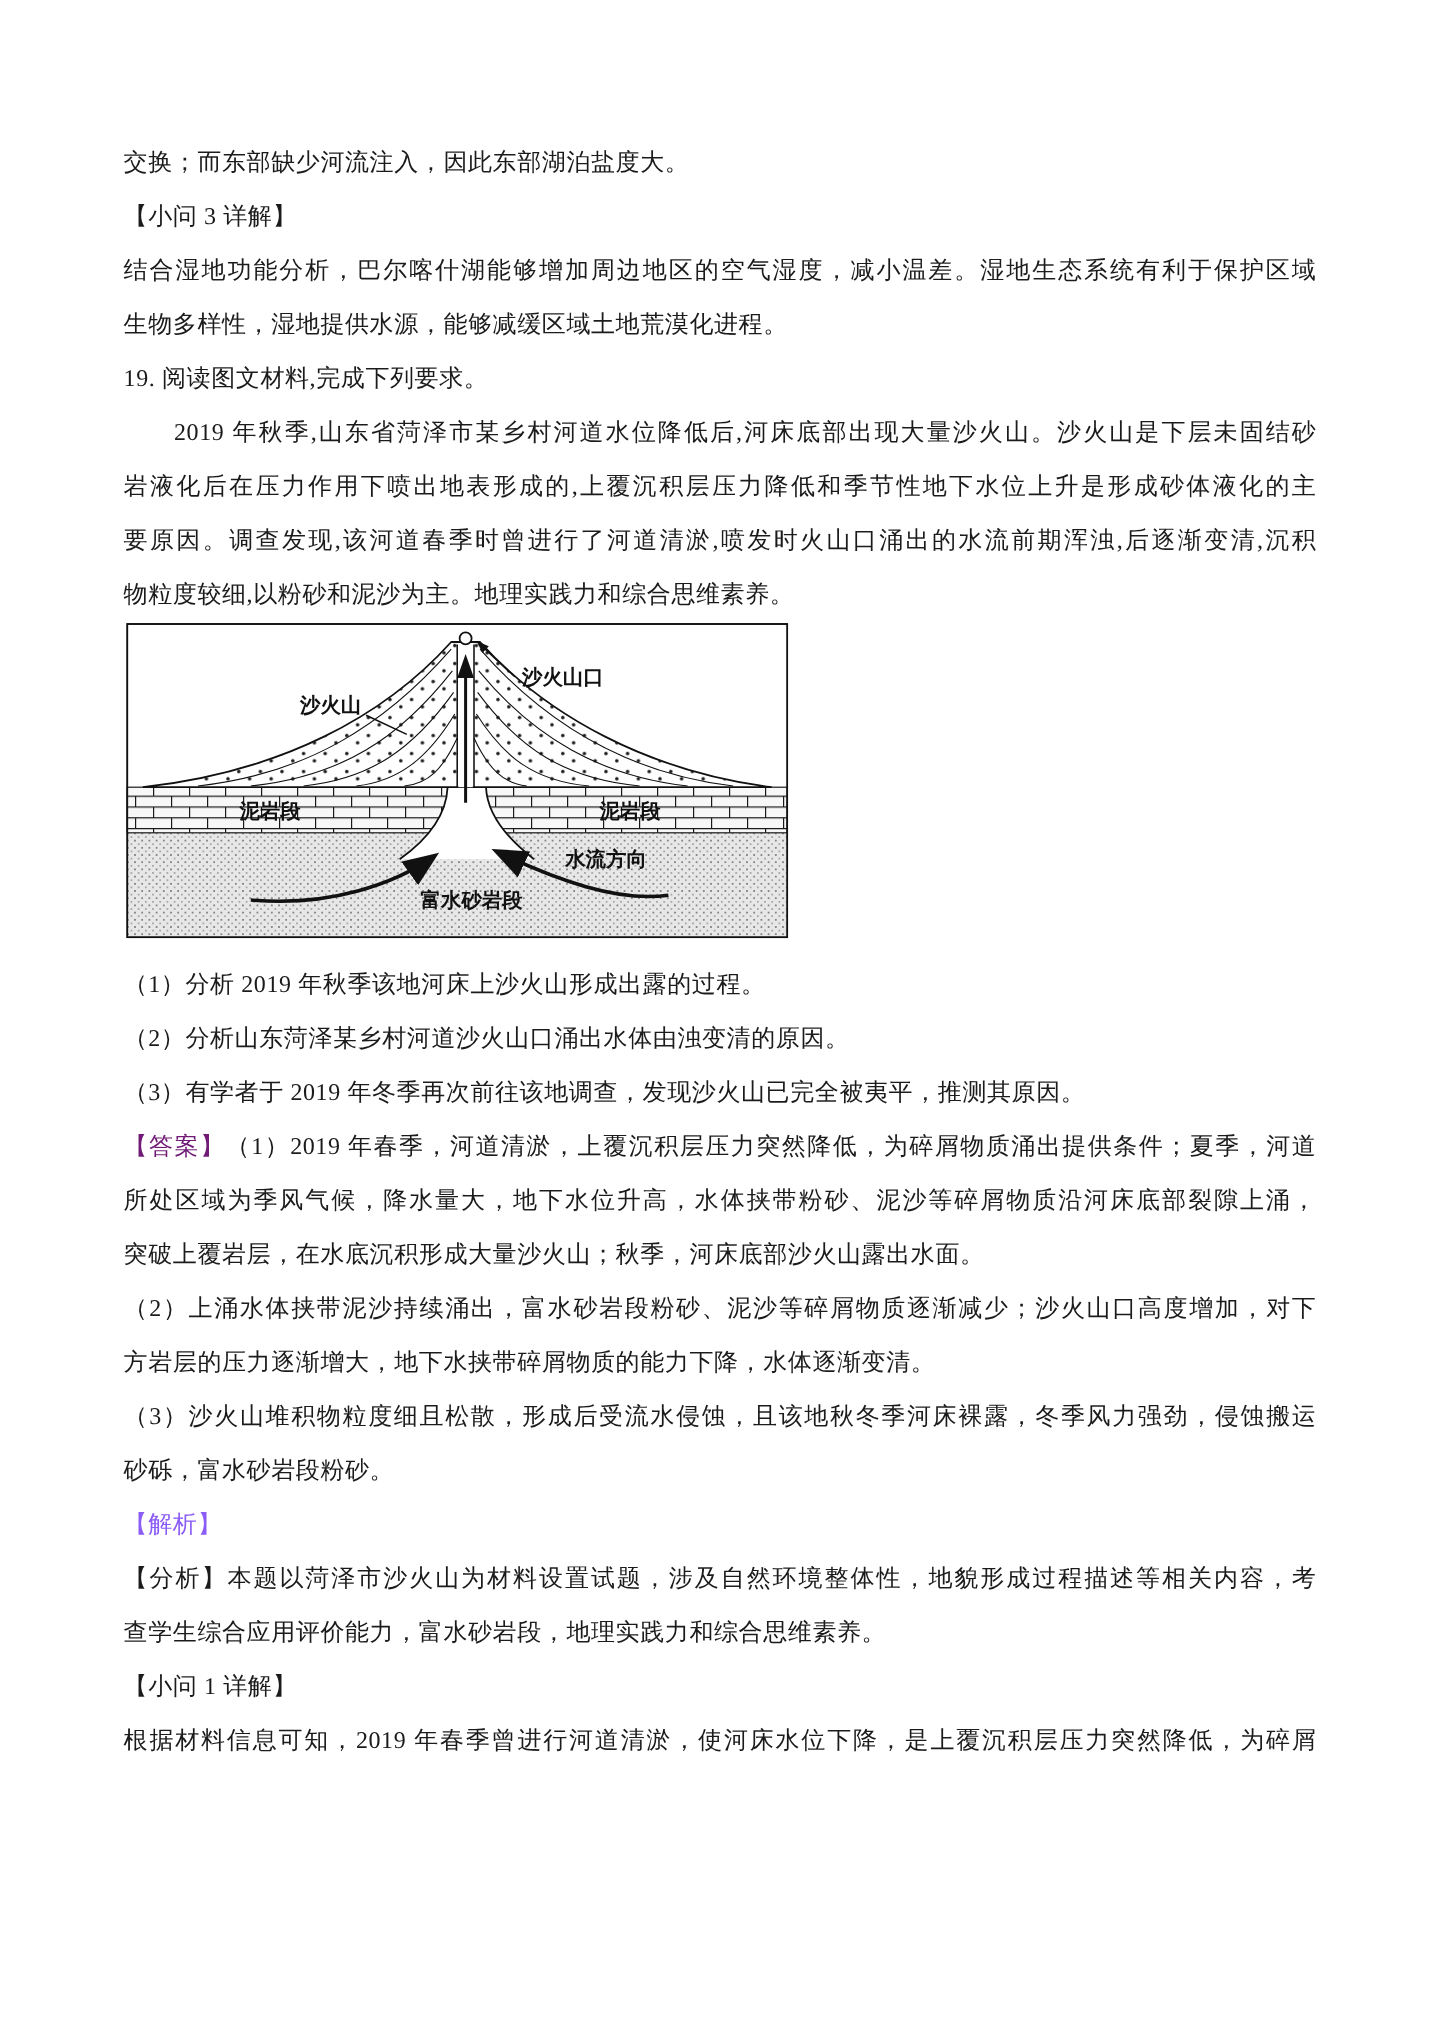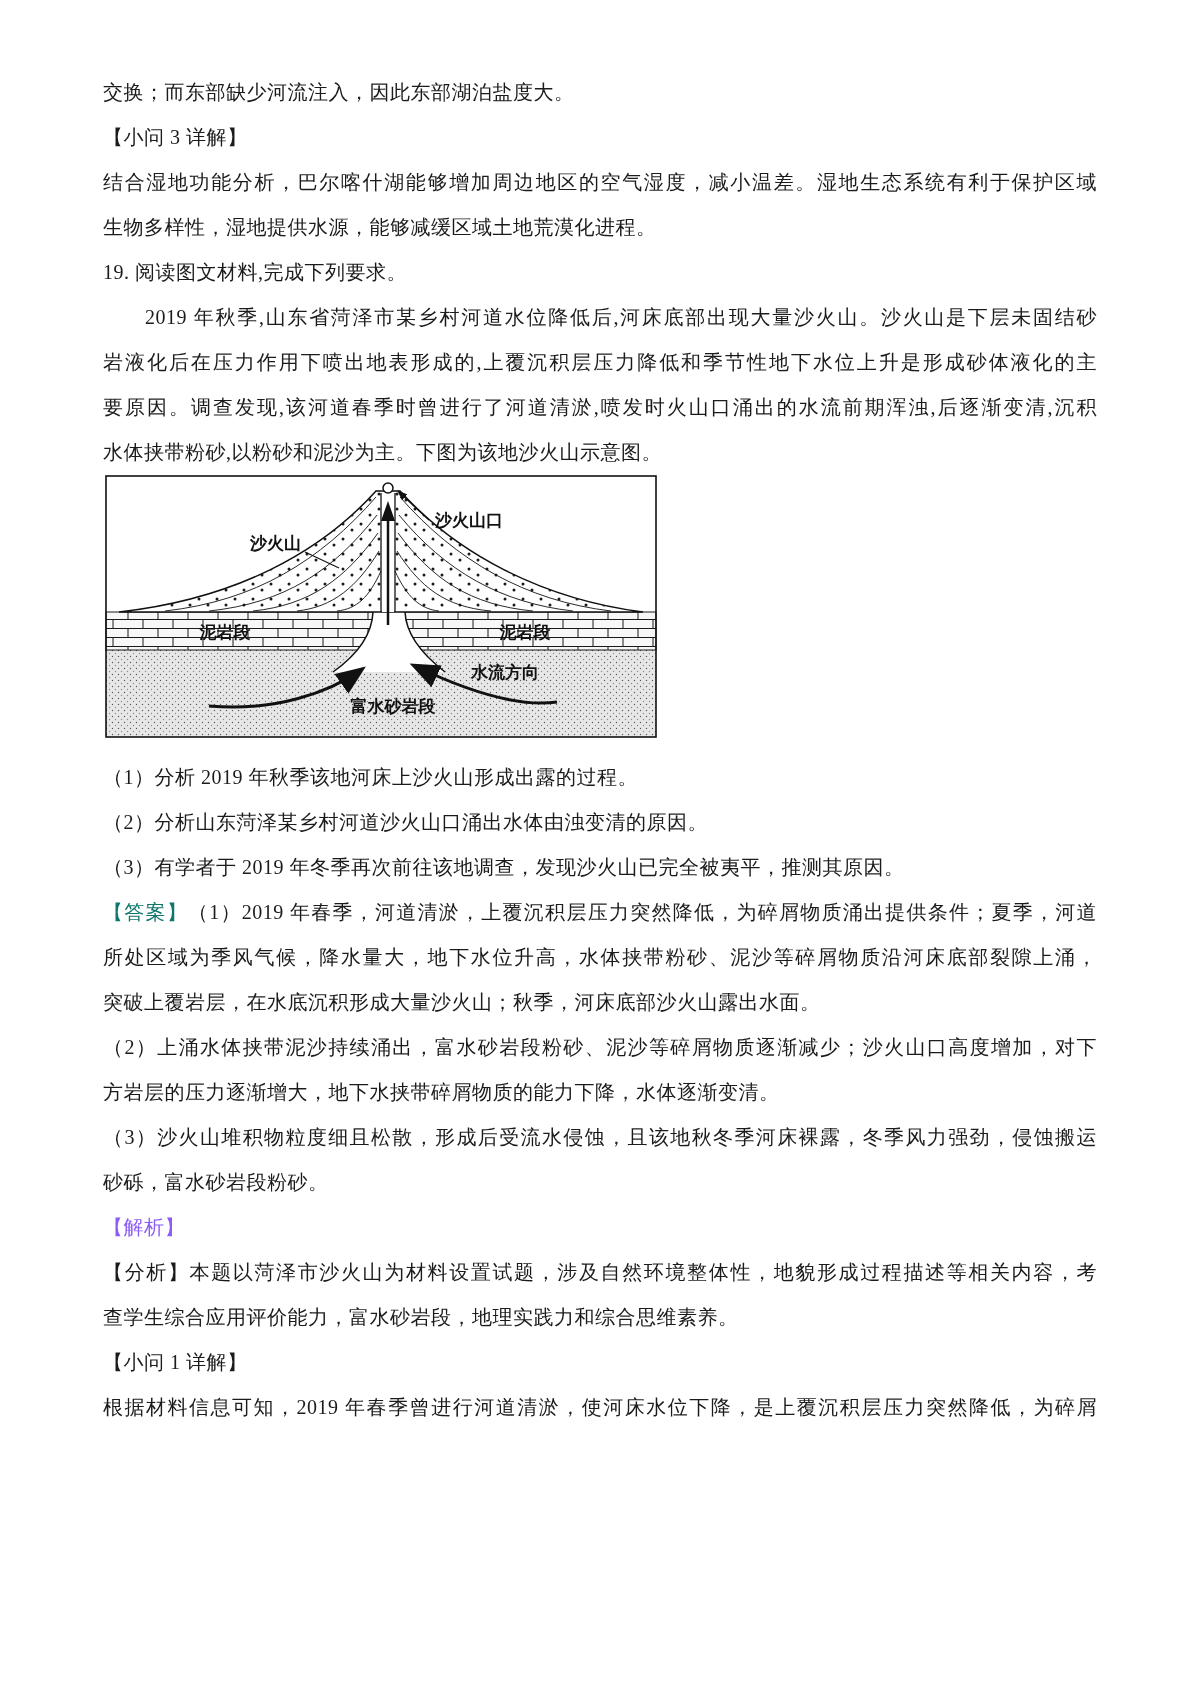--- a/index.html
+++ b/index.html
@@ -4,30 +4,30 @@
 <style>
   html,body{margin:0;padding:0;background:#ffffff;}
   .page{
     position:relative;
     width:1200px;height:1698px;
     background:#ffffff;
     font-family:"Liberation Serif","DejaVu Serif",serif;
     color:#1b1b1b;
     overflow:hidden;
   }
-  .content{padding:70px 103px 0 103px;}
+  .content{padding:114px 103px 0 103px;}
   .ln{
     font-size:20px;
     line-height:45px;
     min-height:45px;
     letter-spacing:0.5px;
   }
   .j{text-align:justify;text-align-last:justify;}
   .indent{text-indent:42px;}
-  .c-answer{color:#0f766e;}
+  .c-answer{color:#701a75;}
   .c-analysis{color:#8b5cf6;}
   .figure-wrap{
     width:668px;
     margin:0 0 17px 2px;
   }
   .figure-wrap svg{display:block;}
   .fig-label{
     font-family:"Liberation Serif","DejaVu Serif",serif;
     font-weight:bold;
     font-size:17px;
@@ -41,21 +41,21 @@
   <div class="content">
 
     <div class="ln">交换；而东部缺少河流注入，因此东部湖泊盐度大。</div>
     <div class="ln">【小问 3 详解】</div>
     <div class="ln j">结合湿地功能分析，巴尔喀什湖能够增加周边地区的空气湿度，减小温差。湿地生态系统有利于保护区域</div>
     <div class="ln">生物多样性，湿地提供水源，能够减缓区域土地荒漠化进程。</div>
     <div class="ln">19. 阅读图文材料,完成下列要求。</div>
     <div class="ln j indent">2019 年秋季,山东省菏泽市某乡村河道水位降低后,河床底部出现大量沙火山。沙火山是下层未固结砂</div>
     <div class="ln j">岩液化后在压力作用下喷出地表形成的,上覆沉积层压力降低和季节性地下水位上升是形成砂体液化的主</div>
     <div class="ln j">要原因。调查发现,该河道春季时曾进行了河道清淤,喷发时火山口涌出的水流前期浑浊,后逐渐变清,沉积</div>
-    <div class="ln">水体挟带粉砂,以粉砂和泥沙为主。下图为该地沙火山示意图。</div>
+    <div class="ln">物粒度较细,以粉砂和泥沙为主。地理实践力和综合思维素养。</div>
 
     <div class="figure-wrap">
       <svg width="552" height="263" viewBox="0 0 552 263" xmlns="http://www.w3.org/2000/svg">
         <defs>
           <pattern id="brick" width="30" height="18" patternUnits="userSpaceOnUse">
             <rect width="30" height="18" fill="#f7f7f7"></rect>
             <path d="M0,0.5H30 M0,9.5H30 M8,0V9 M23,9V18" stroke="#1a1a1a" stroke-width="1" fill="none"></path>
           </pattern>
           <pattern id="stipple" width="6" height="6" patternUnits="userSpaceOnUse">
             <rect width="6" height="6" fill="#e7e7e7"></rect>

